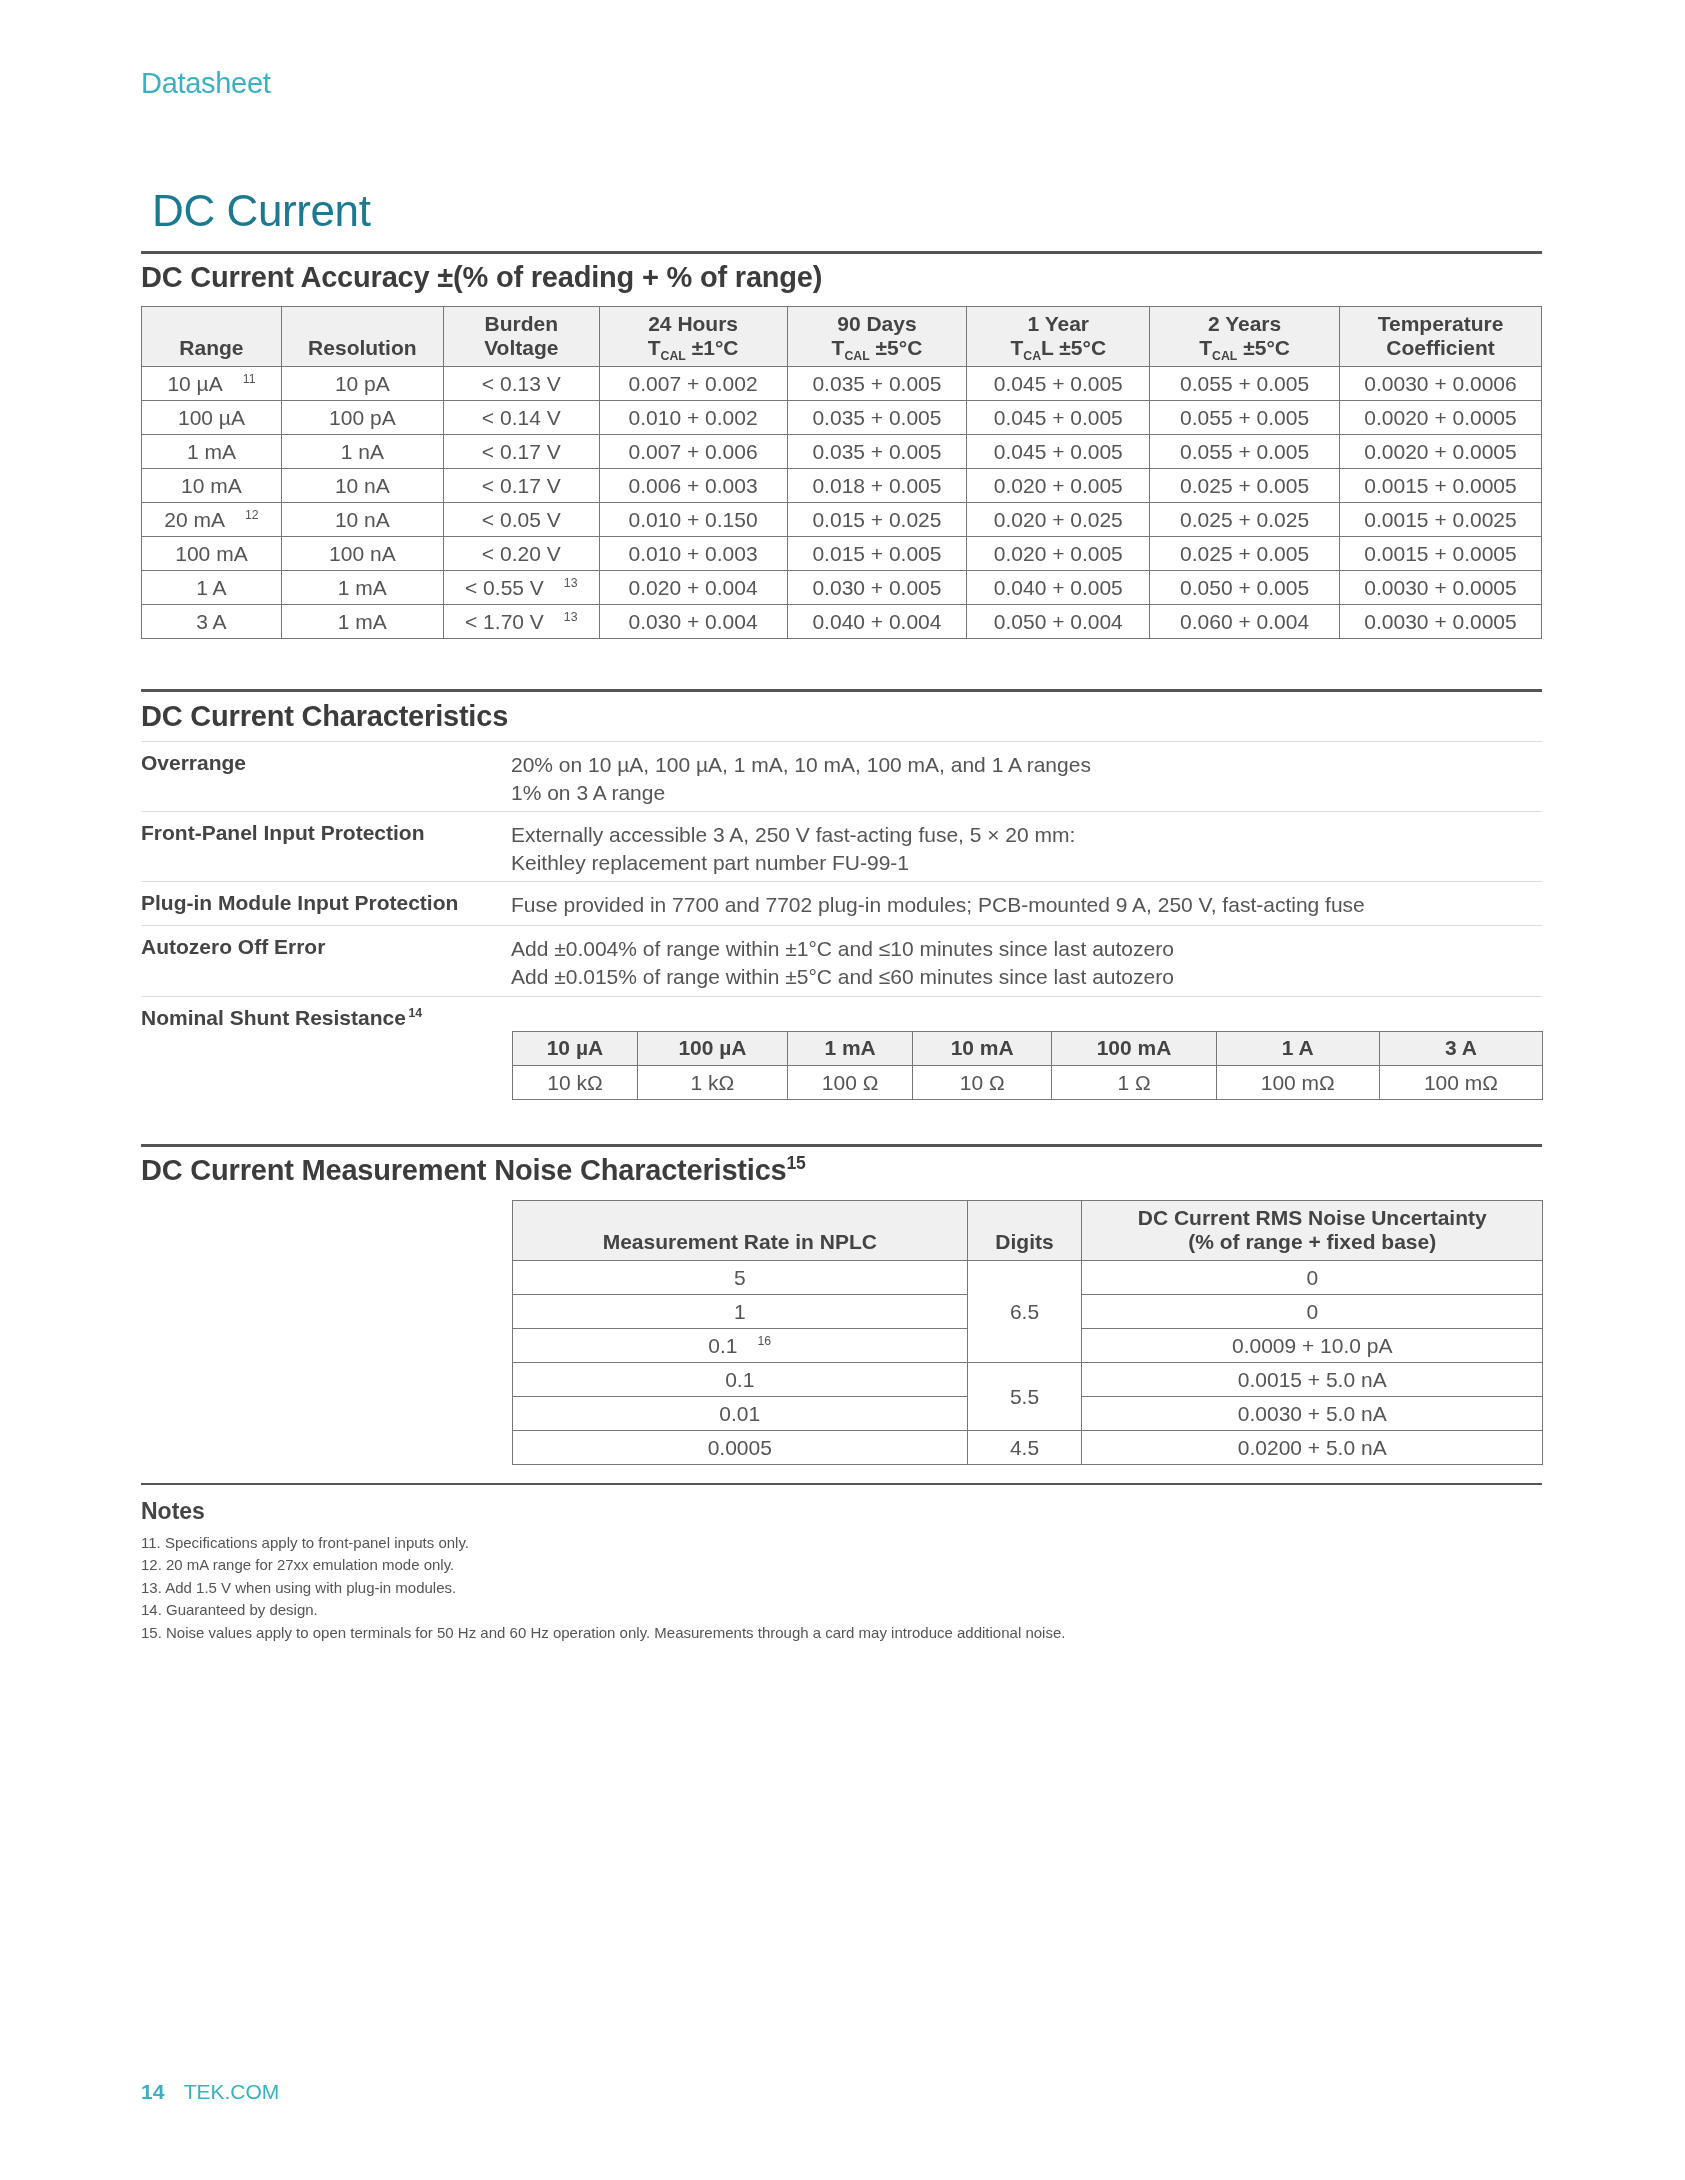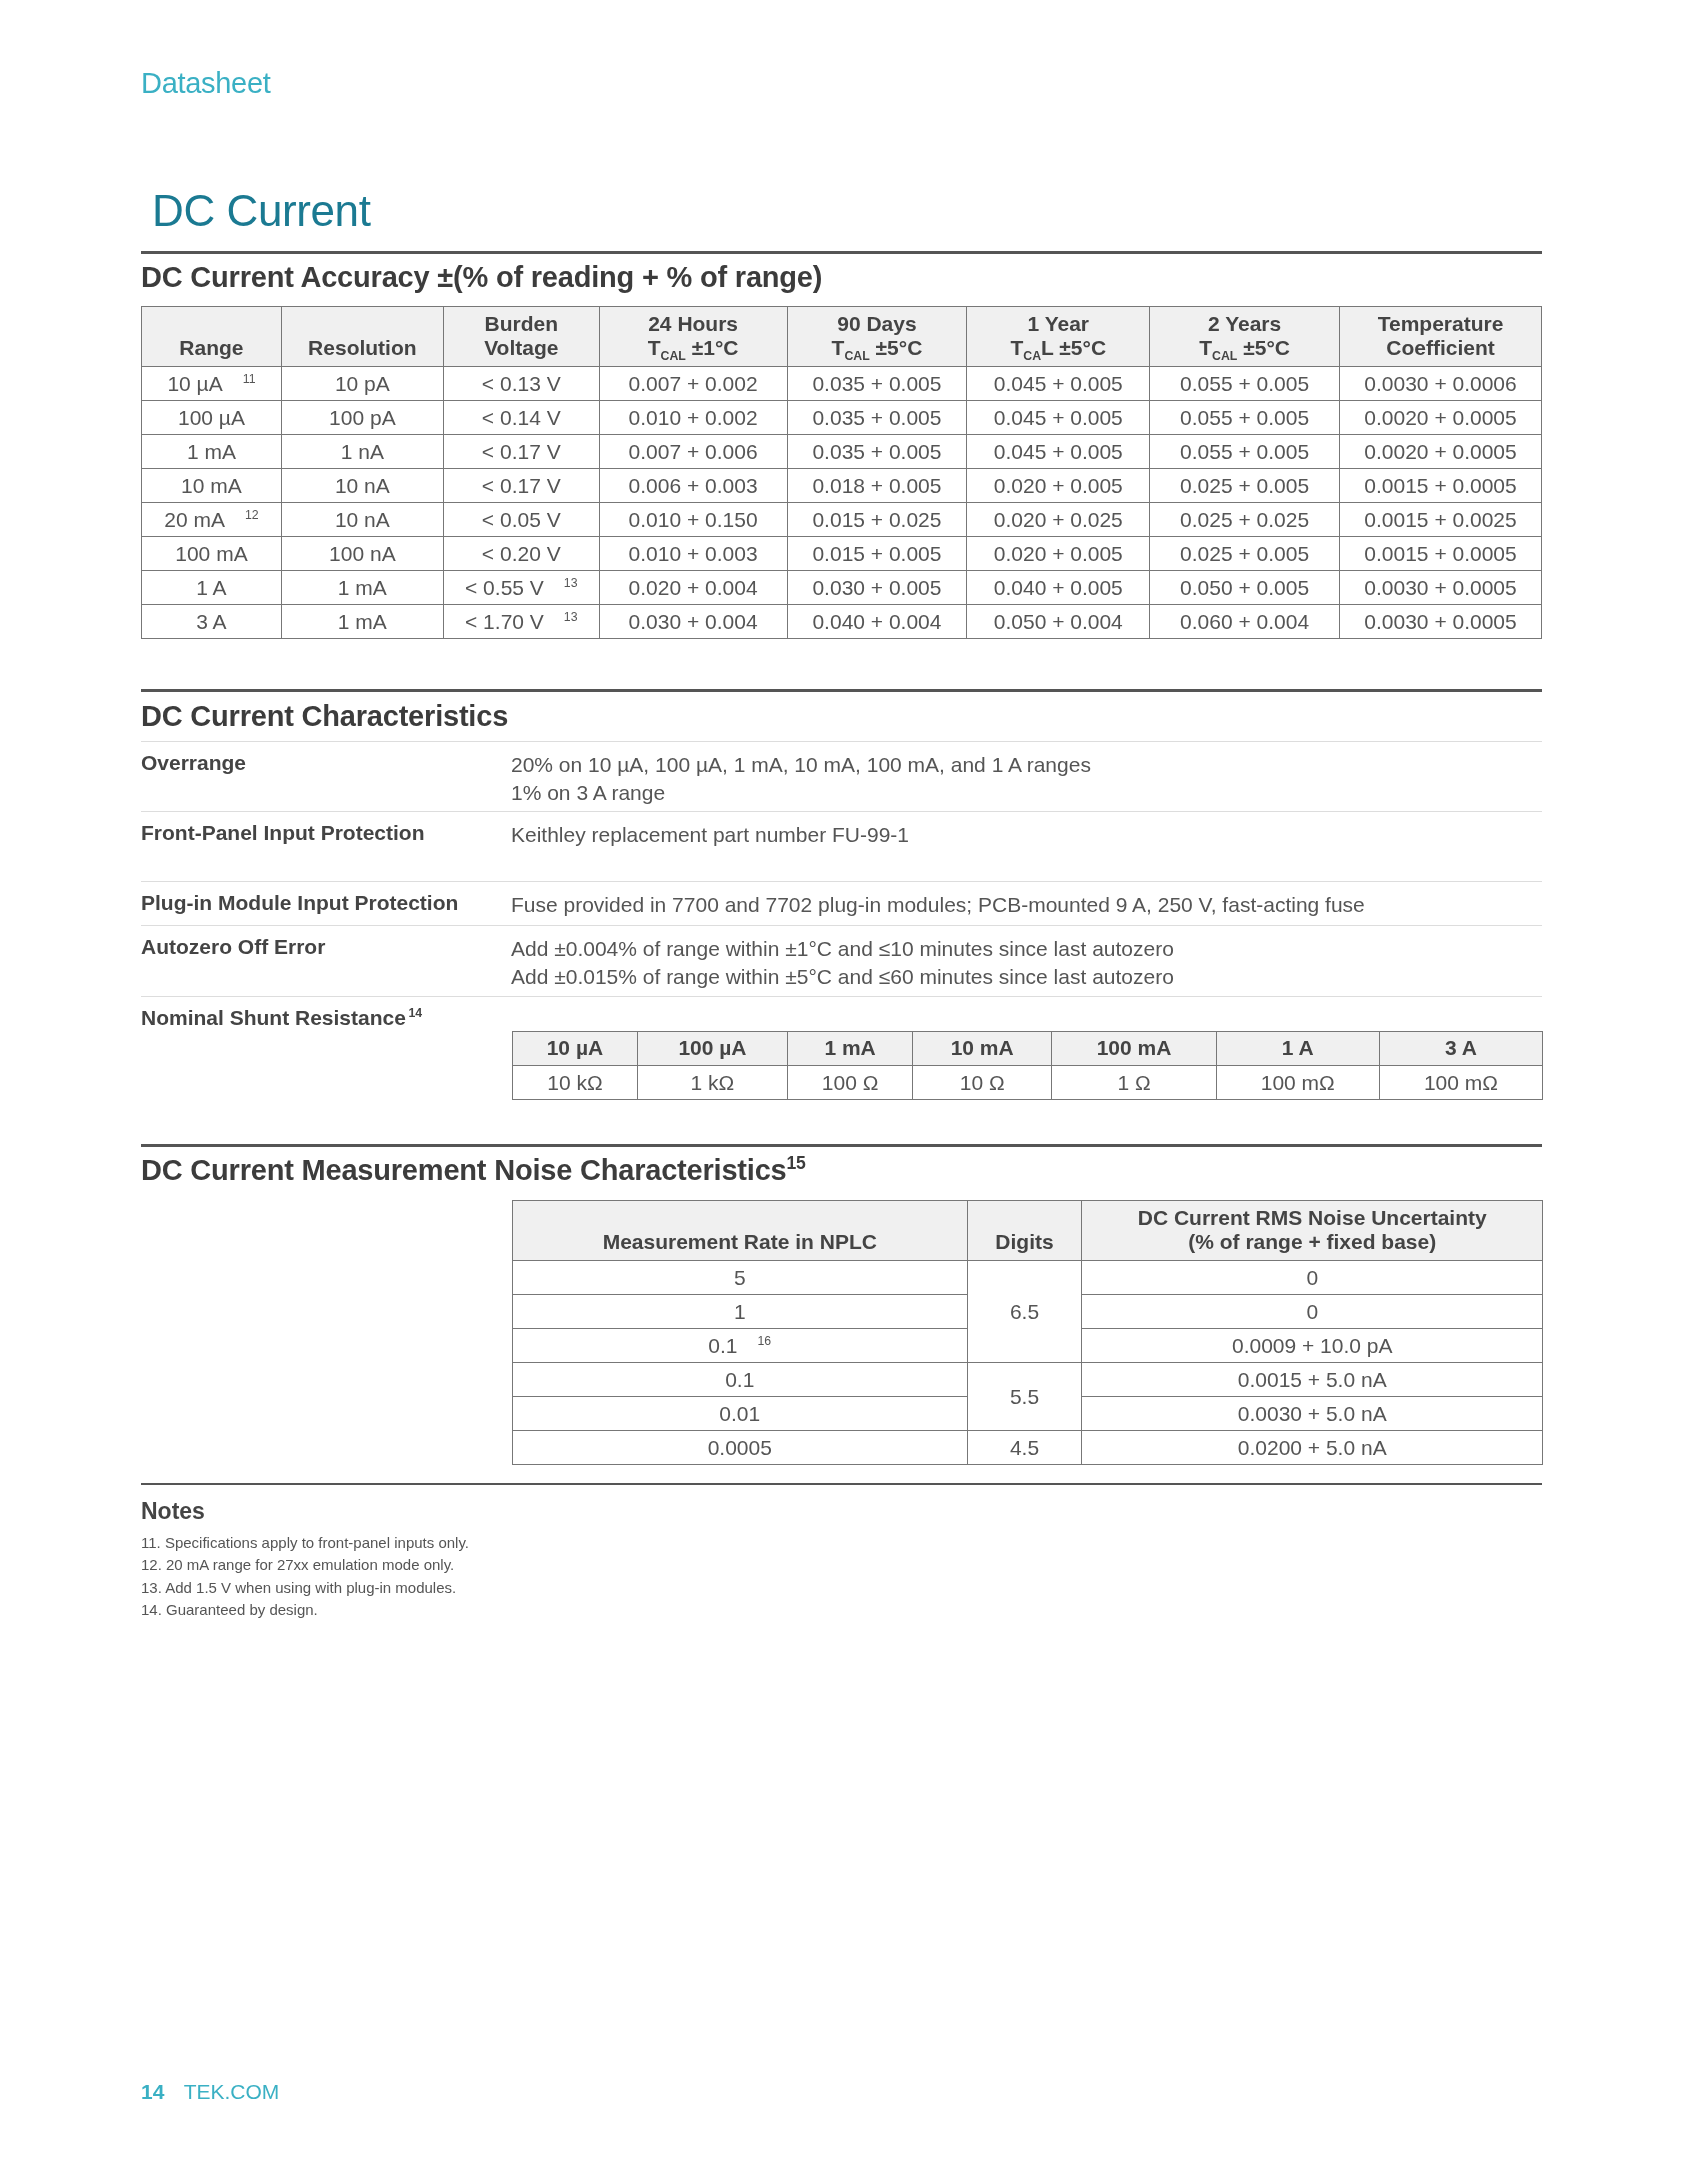--- a/index.html
+++ b/index.html
@@ -163,20 +163,21 @@
     <div class="char-row" style="top: 741px;">
       <div class="char-label"><span>Overrange</span></div>
       <div class="char-value">
         <div>20% on 10 µA, 100 µA, 1 mA, 10 mA, 100 mA, and 1 A ranges</div>
         <div>1% on 3 A range</div>
       </div>
     </div>
     <div class="char-row" style="top: 811px;">
       <div class="char-label"><span>Front-Panel Input Protection</span></div>
       <div class="char-value">
+        <div>Externally accessible 3 A, 250 V fast-acting fuse, 5 × 20 mm:</div>
         <div>Keithley replacement part number FU-99-1</div>
       </div>
     </div>
     <div class="char-row" style="top: 881px;">
       <div class="char-label"><span>Plug-in Module Input Protection</span></div>
       <div class="char-value">
         <div>Fuse provided in 7700 and 7702 plug-in modules; PCB-mounted 9 A, 250 V, fast-acting fuse</div>
       </div>
     </div>
     <div class="char-row" style="top: 925px;">
@@ -263,18 +264,19 @@
     </tbody>
 </table>
 
 <div class="rule" style="top:1483px; height:1.8px"></div>
 <div class="abs notes-title">Notes</div>
 <div class="notes" id="notes-list">
     <div>11. Specifications apply to front-panel inputs only.</div>
     <div>12. 20 mA range for 27xx emulation mode only.</div>
     <div>13. Add 1.5 V when using with plug-in modules.</div>
     <div>14. Guaranteed by design.</div>
+    <div>15. Noise values apply to open terminals for 50 Hz and 60 Hz operation only. Measurements through a card may introduce additional noise.</div>
   </div>
 
 <div class="footer">
   <span class="pg">14</span><span>TEK.COM</span>
 </div>
 
 
 </body></html>

